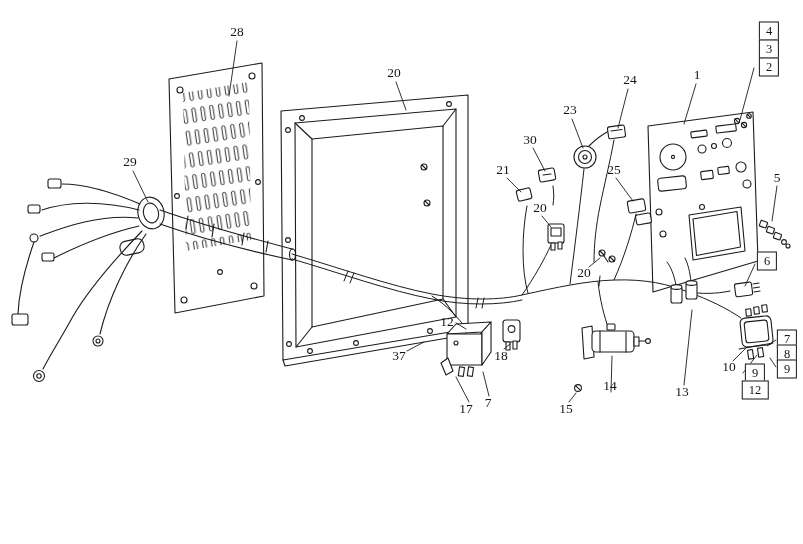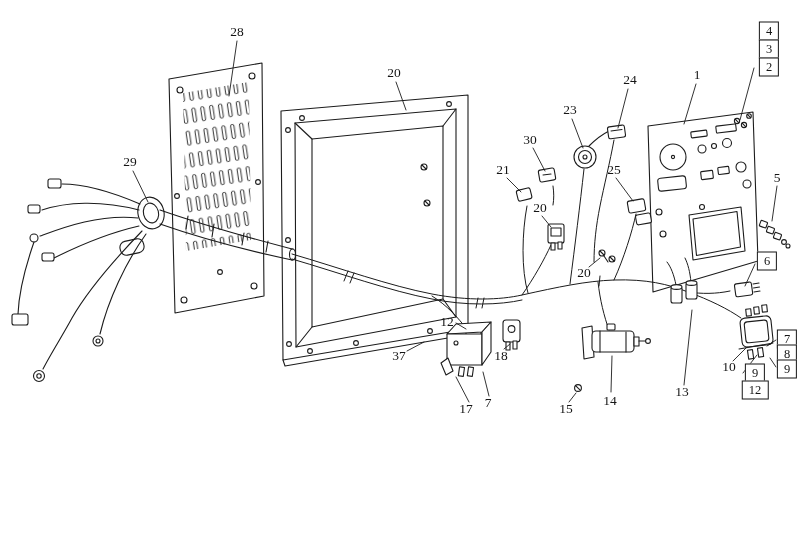--- a/index.html
+++ b/index.html
@@ -311,16 +311,16 @@
   <span class="callout" style="left:501px;top:356px">18</span>
   <span class="callout boxed" style="left:787px;top:339px">7</span>
   <span class="callout boxed" style="left:787px;top:354px">8</span>
   <span class="callout boxed" style="left:787px;top:369px">9</span>
   <span class="callout" style="left:729px;top:367px">10</span>
   <span class="callout boxed" style="left:755px;top:373px">9</span>
   <span class="callout boxed" style="left:755px;top:390px">12</span>
   <span class="callout" style="left:466px;top:409px">17</span>
   <span class="callout" style="left:488px;top:403px">7</span>
   <span class="callout" style="left:566px;top:409px">15</span>
-  <span class="callout" style="left:610px;top:401px">14</span>
+  <span class="callout" style="left:610px;top:386px">14</span>
   <span class="callout" style="left:682px;top:392px">13</span>
 
 </div>
 
 </body></html>

